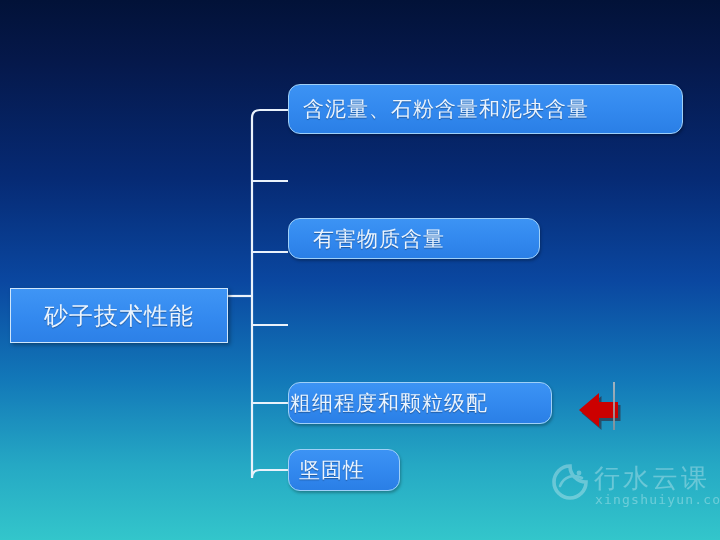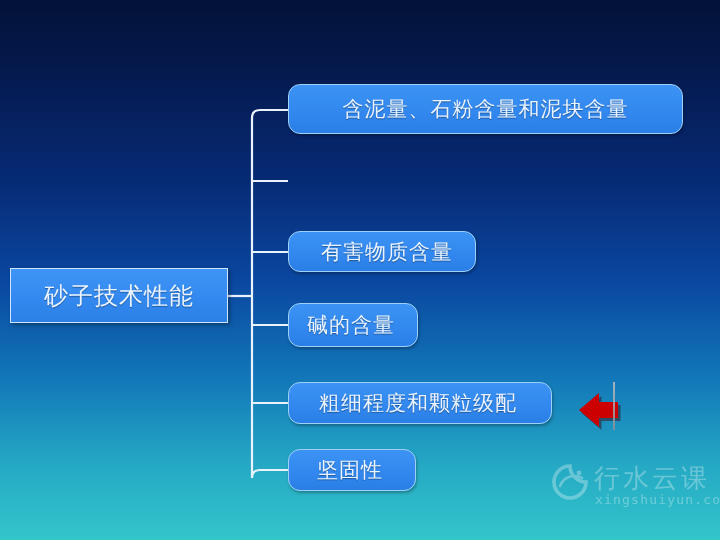--- a/index.html
+++ b/index.html
@@ -35,48 +35,48 @@
   
   .node {
     position: absolute;
     box-sizing: border-box;
     display: flex;
     align-items: center;
     color: #eaf4ff;
     white-space: nowrap;
     letter-spacing: 1px;
     text-shadow: 0 1px 1px rgba(0,0,0,0.35);
-    justify-content: center;
   }
   .child {
     background: linear-gradient(to bottom, #3c93f4 0%, #3288ee 55%, #2a7fe6 100%);
     border: 1px solid #9fd0f8;
     border-radius: 12px;
     box-shadow: 1px 2px 3px rgba(0,0,0,0.28);
     font-size: 21px;
     padding: 0 14px;
   }
   .root {
     background: linear-gradient(to bottom, #3f95f5 0%, #3389ef 55%, #2c80e7 100%);
     border: 1px solid #cfe6fb;
     border-radius: 0;
     box-shadow: 2px 2px 4px rgba(0,0,0,0.33);
     font-size: 24px;
     justify-content: center;
     padding: 0 10px;
+    margin-top: 20px;
   }
 
   
   #node-root   { left: 10px;  top: 268px; width: 218px; height: 55px; }
   #node-1      { left: 288px; top: 84px;  width: 395px; height: 50px; }
   #node-2      { left: 288px; top: 159px; width: 400px; height: 45px; }
-  #node-3      { left: 288px; top: 231px; width: 188px; height: 41px; padding-left: 24px; }
+  #node-3      { left: 288px; top: 218px; width: 252px; height: 41px; padding-left: 24px; }
   #node-4      { left: 288px; top: 303px; width: 130px; height: 44px; padding-left: 10px; }
-  #node-5      { left: 288px; top: 382px; width: 264px; height: 42px; padding-left: 10px; }
-  #node-6      { left: 288px; top: 449px; width: 128px; height: 42px; padding-left: 10px; }
+  #node-5      { left: 288px; top: 382px; width: 264px; height: 42px; padding-left: 1px; }
+  #node-6      { left: 288px; top: 449px; width: 112px; height: 42px; padding-left: 10px; }
 
   
   #arrow-wrap {
     position: absolute;
     left: 574px;
     top: 385px;
     width: 50px;
     height: 50px;
   }
   #arrow-wrap svg { display: block; }
@@ -155,23 +155,20 @@
 
   <div class="node child" id="node-1">
     <span>含泥量、石粉含量和泥块含量</span>
   </div>
 
 
   <div class="node child" id="node-3">
     <span>有害物质含量</span>
   </div>
 
-  <div class="node child" id="node-4">
-    <span>碱的含量</span>
-  </div>
 
   <div class="node child" id="node-5">
     <span>粗细程度和颗粒级配</span>
   </div>
 
   <div class="node child" id="node-6">
     <span>坚固性</span>
   </div>
 
   <div id="arrow-wrap">

